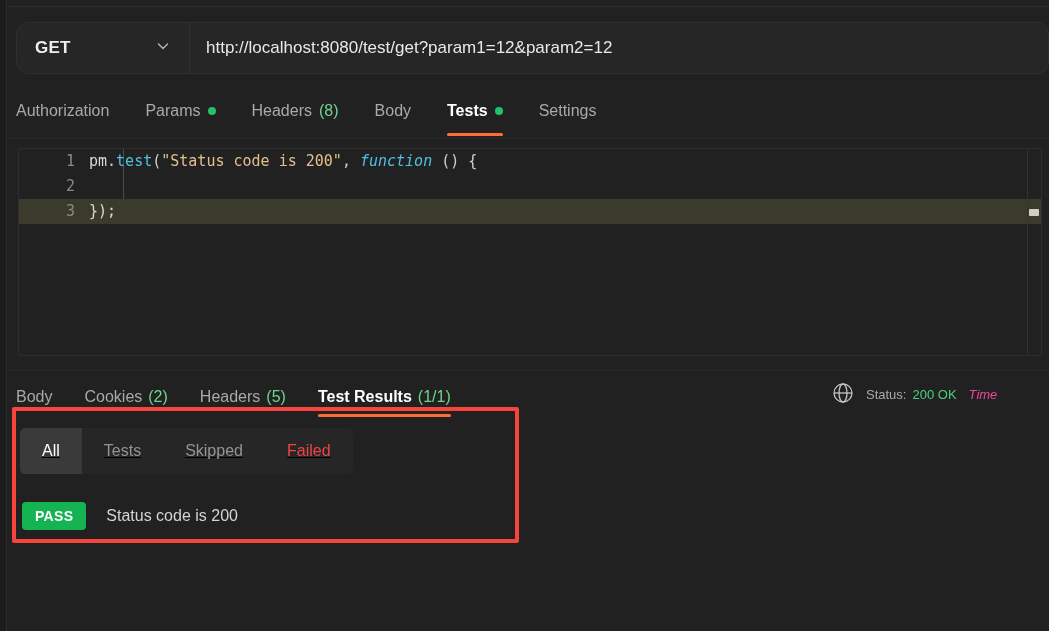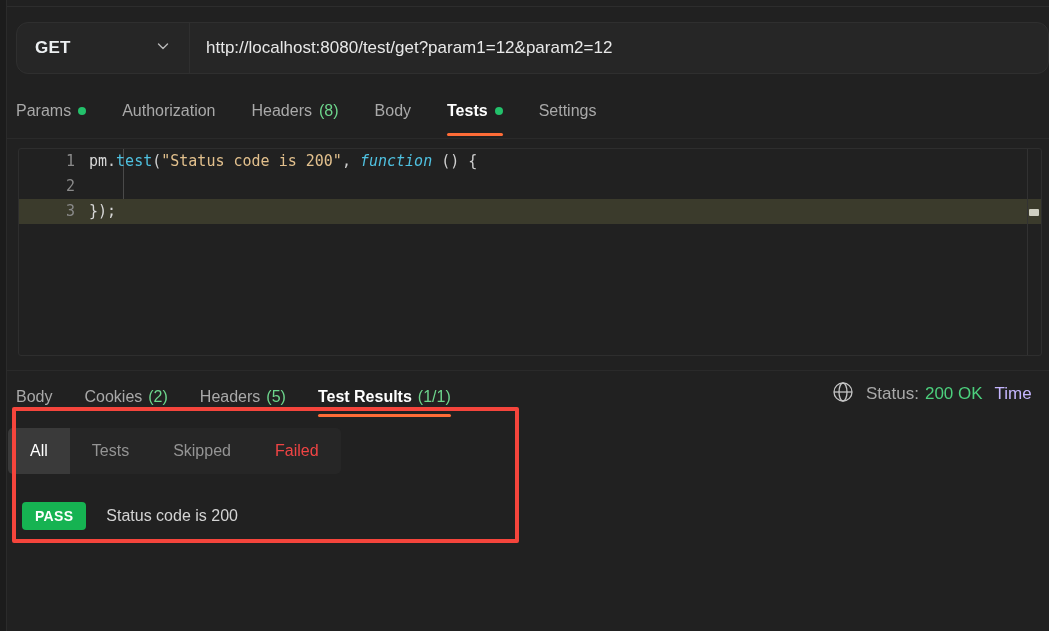--- a/index.html
+++ b/index.html
@@ -218,38 +218,39 @@
   }
 
   .resp-status {
     position: absolute;
     right: 0; top: 379px;
     height: 30px;
     display: flex;
     align-items: center;
     gap: 12px;
     padding-right: 0;
-    font-size: 17px;
+    font-size: 13px;
     color: #a9a9a9;
     white-space: nowrap;
     text-align: right;
   }
   .globe-icon { display: block; }
   .status-val { color: #4cd07d; }
-  .time-label { color: #c4b5fd; }
+  .time-label { color: #ec4899; font-style: italic; }
 
   
   .filter-bar {
     position: absolute;
-    left: 8px; top: 428px;
+    left: 20px; top: 428px;
     display: flex;
     background: #262626;
     border-radius: 5px;
     overflow: hidden;
     height: 46px;
+    text-decoration: underline;
   }
   .fpill {
     display: flex;
     align-items: center;
     justify-content: center;
     height: 46px;
     padding: 0 22px;
     color: #a9a9a9;
     font-size: 16px;
     cursor: pointer;
@@ -308,26 +309,26 @@
       </span>
     </div>
     <div class="url-box">
       <span class="url-text" title="http://localhost:8080/test/get?param1=12&amp;param2=12">http://localhost:8080/test/get?param1=12&amp;param2=12</span>
     </div>
   </div>
 
   <div class="req-tabs">
 
     <div class="rtab">
+      <span>Authorization</span>
+    </div>
+
+    <div class="rtab">
       <span>Params</span>
       <span class="dot"></span>
-    </div>
-
-    <div class="rtab">
-      <span>Authorization</span>
     </div>
 
     <div class="rtab">
       <span>Headers</span>
       <span class="count">(8)</span>
     </div>
 
     <div class="rtab">
       <span>Body</span>
     </div>

